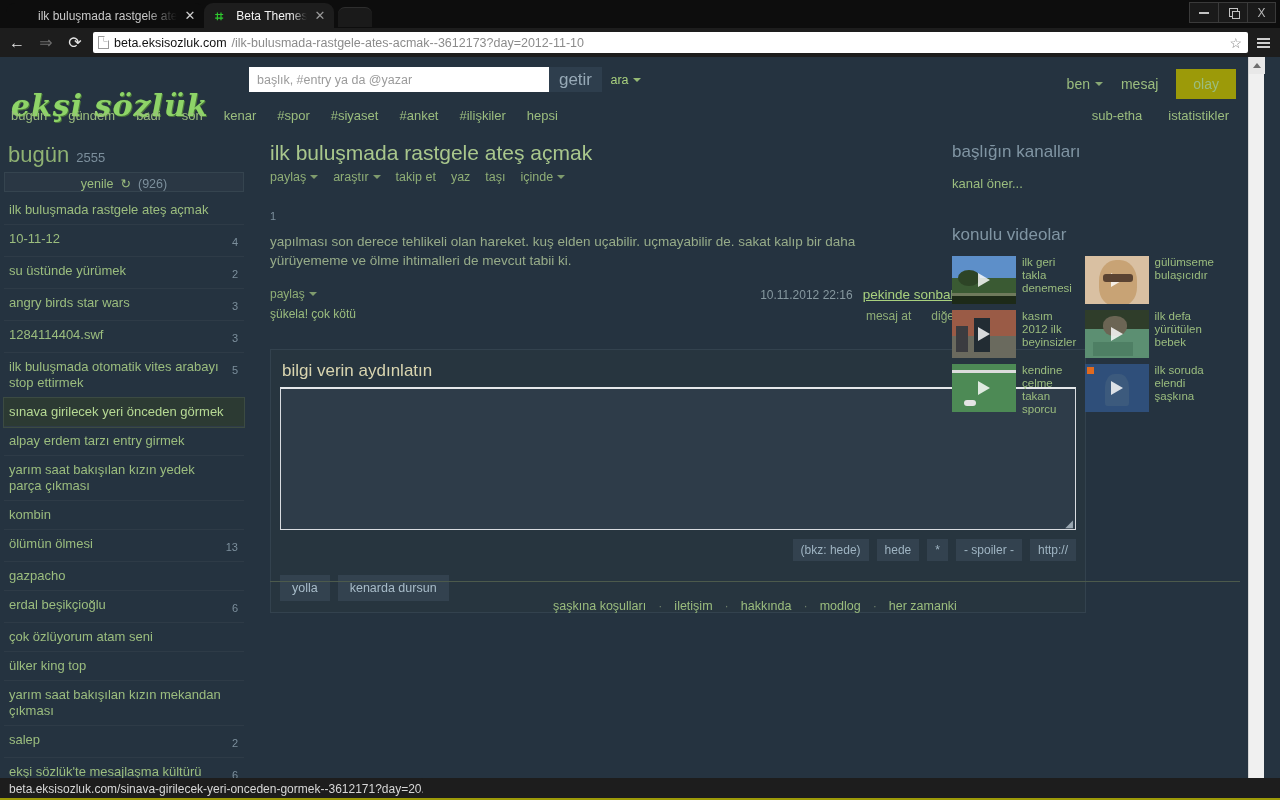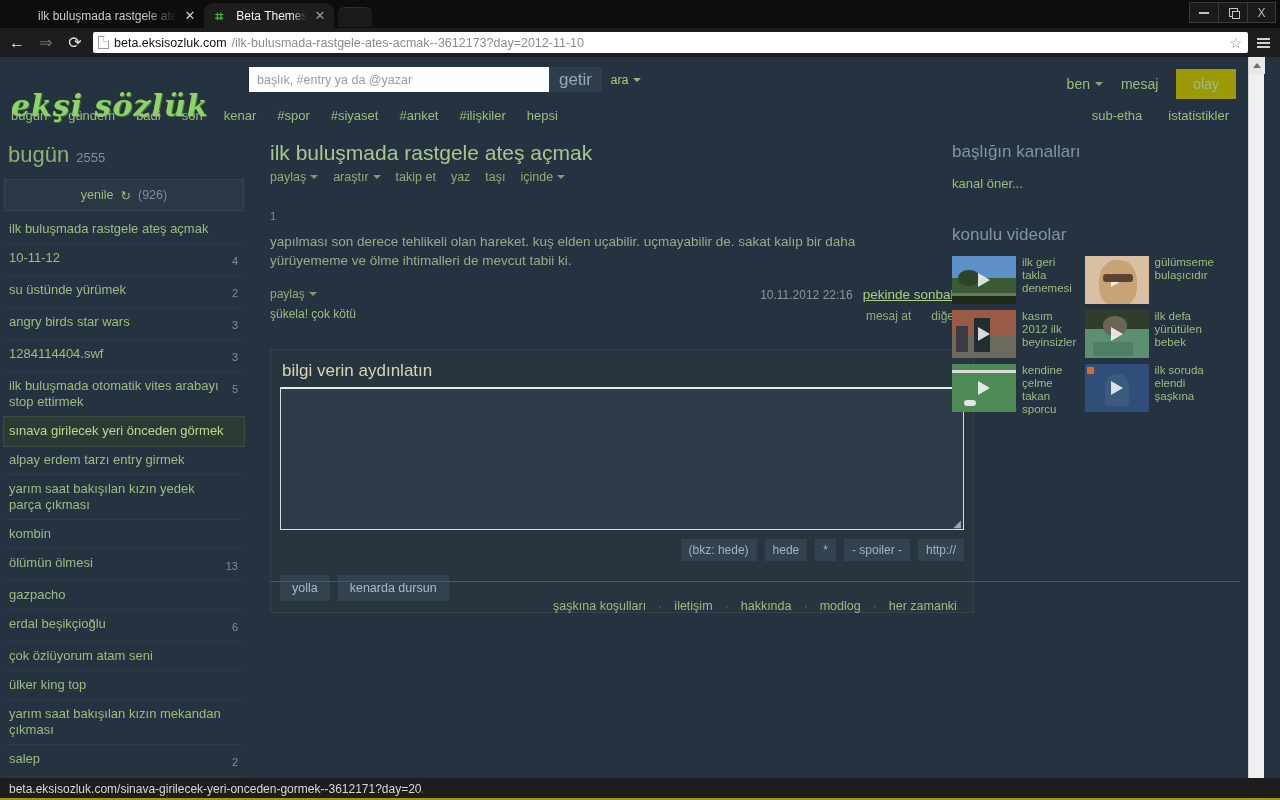--- a/index.html
+++ b/index.html
@@ -176,23 +176,23 @@
   .userbar2 a { color: #9bbd7e; text-decoration: none; }
 
   
   .sidebar {
     position: absolute; left: 0; top: 85px; width: 248px;
   }
   .sb-head { padding: 0 8px; display: flex; align-items: baseline; gap: 7px; }
   .sb-head .t { font-size: 22px; color: #8fb273; }
   .sb-head .c { font-size: 13px; color: #7c8f9c; }
   .sb-refresh {
-    margin: 11px 4px 0 4px; height: 32px;
+    margin: 4px 4px 0 4px; height: 20px;
     border: 1px solid #35444f; background: #2a3744;
-    display: flex; align-items: center; justify-content: center; gap: 7px;
+    display: flex; align-items: flex-end; justify-content: center; gap: 7px;
     font-size: 12.5px; color: #9bbd7e; cursor: pointer;
   }
   .sb-refresh .n { color: #7c8f9c; }
   .sb-list { margin: 4px 4px 0 4px; }
   .sb-item {
     border-bottom: 1px solid #2e3b47;
     padding: 6px 6px 6px 5px;
     display: flex; justify-content: space-between; align-items: flex-start;
     gap: 8px; font-size: 13px; line-height: 16px; cursor: pointer;
   }
@@ -221,21 +221,21 @@
   .ef-right { position: absolute; right: 0; top: 0; text-align: right; }
   .ef-right .line1 { display: flex; gap: 10px; align-items: baseline; justify-content: flex-end; }
   .ef-right .date { color: #86989f; font-size: 12px; }
   .ef-right .author { color: #a9d17e; font-size: 13.5px; }
   .ef-right .line2 { margin-top: 7px; display:flex; gap:20px; justify-content:flex-end; }
   .ef-right .line2 a { color: #8fae76; text-decoration: none; display:inline-flex; align-items:center; gap:4px;}
 
   
   .form-wrap {
     margin-top: 26px; border: 1px solid #33424e; background: #27353f;
-    padding: 9px 9px 11px 9px; width: 704px;
+    padding: 9px 9px 11px 9px; width: 816px;
   }
   .form-title {
     font-size: 17px; color: #d9d5b0; padding: 2px 2px 6px 2px;
   }
   .ta-box { position: relative; }
   .ta {
     width: 100%; height: 143px; background: #2e3c49;
     border: 1px solid #d9dce0; border-top: 2px solid #e5e8ea;
     resize: none; color: #cfd8de; font-size: 13px; padding: 6px;
     font-family: "Liberation Sans", sans-serif;

